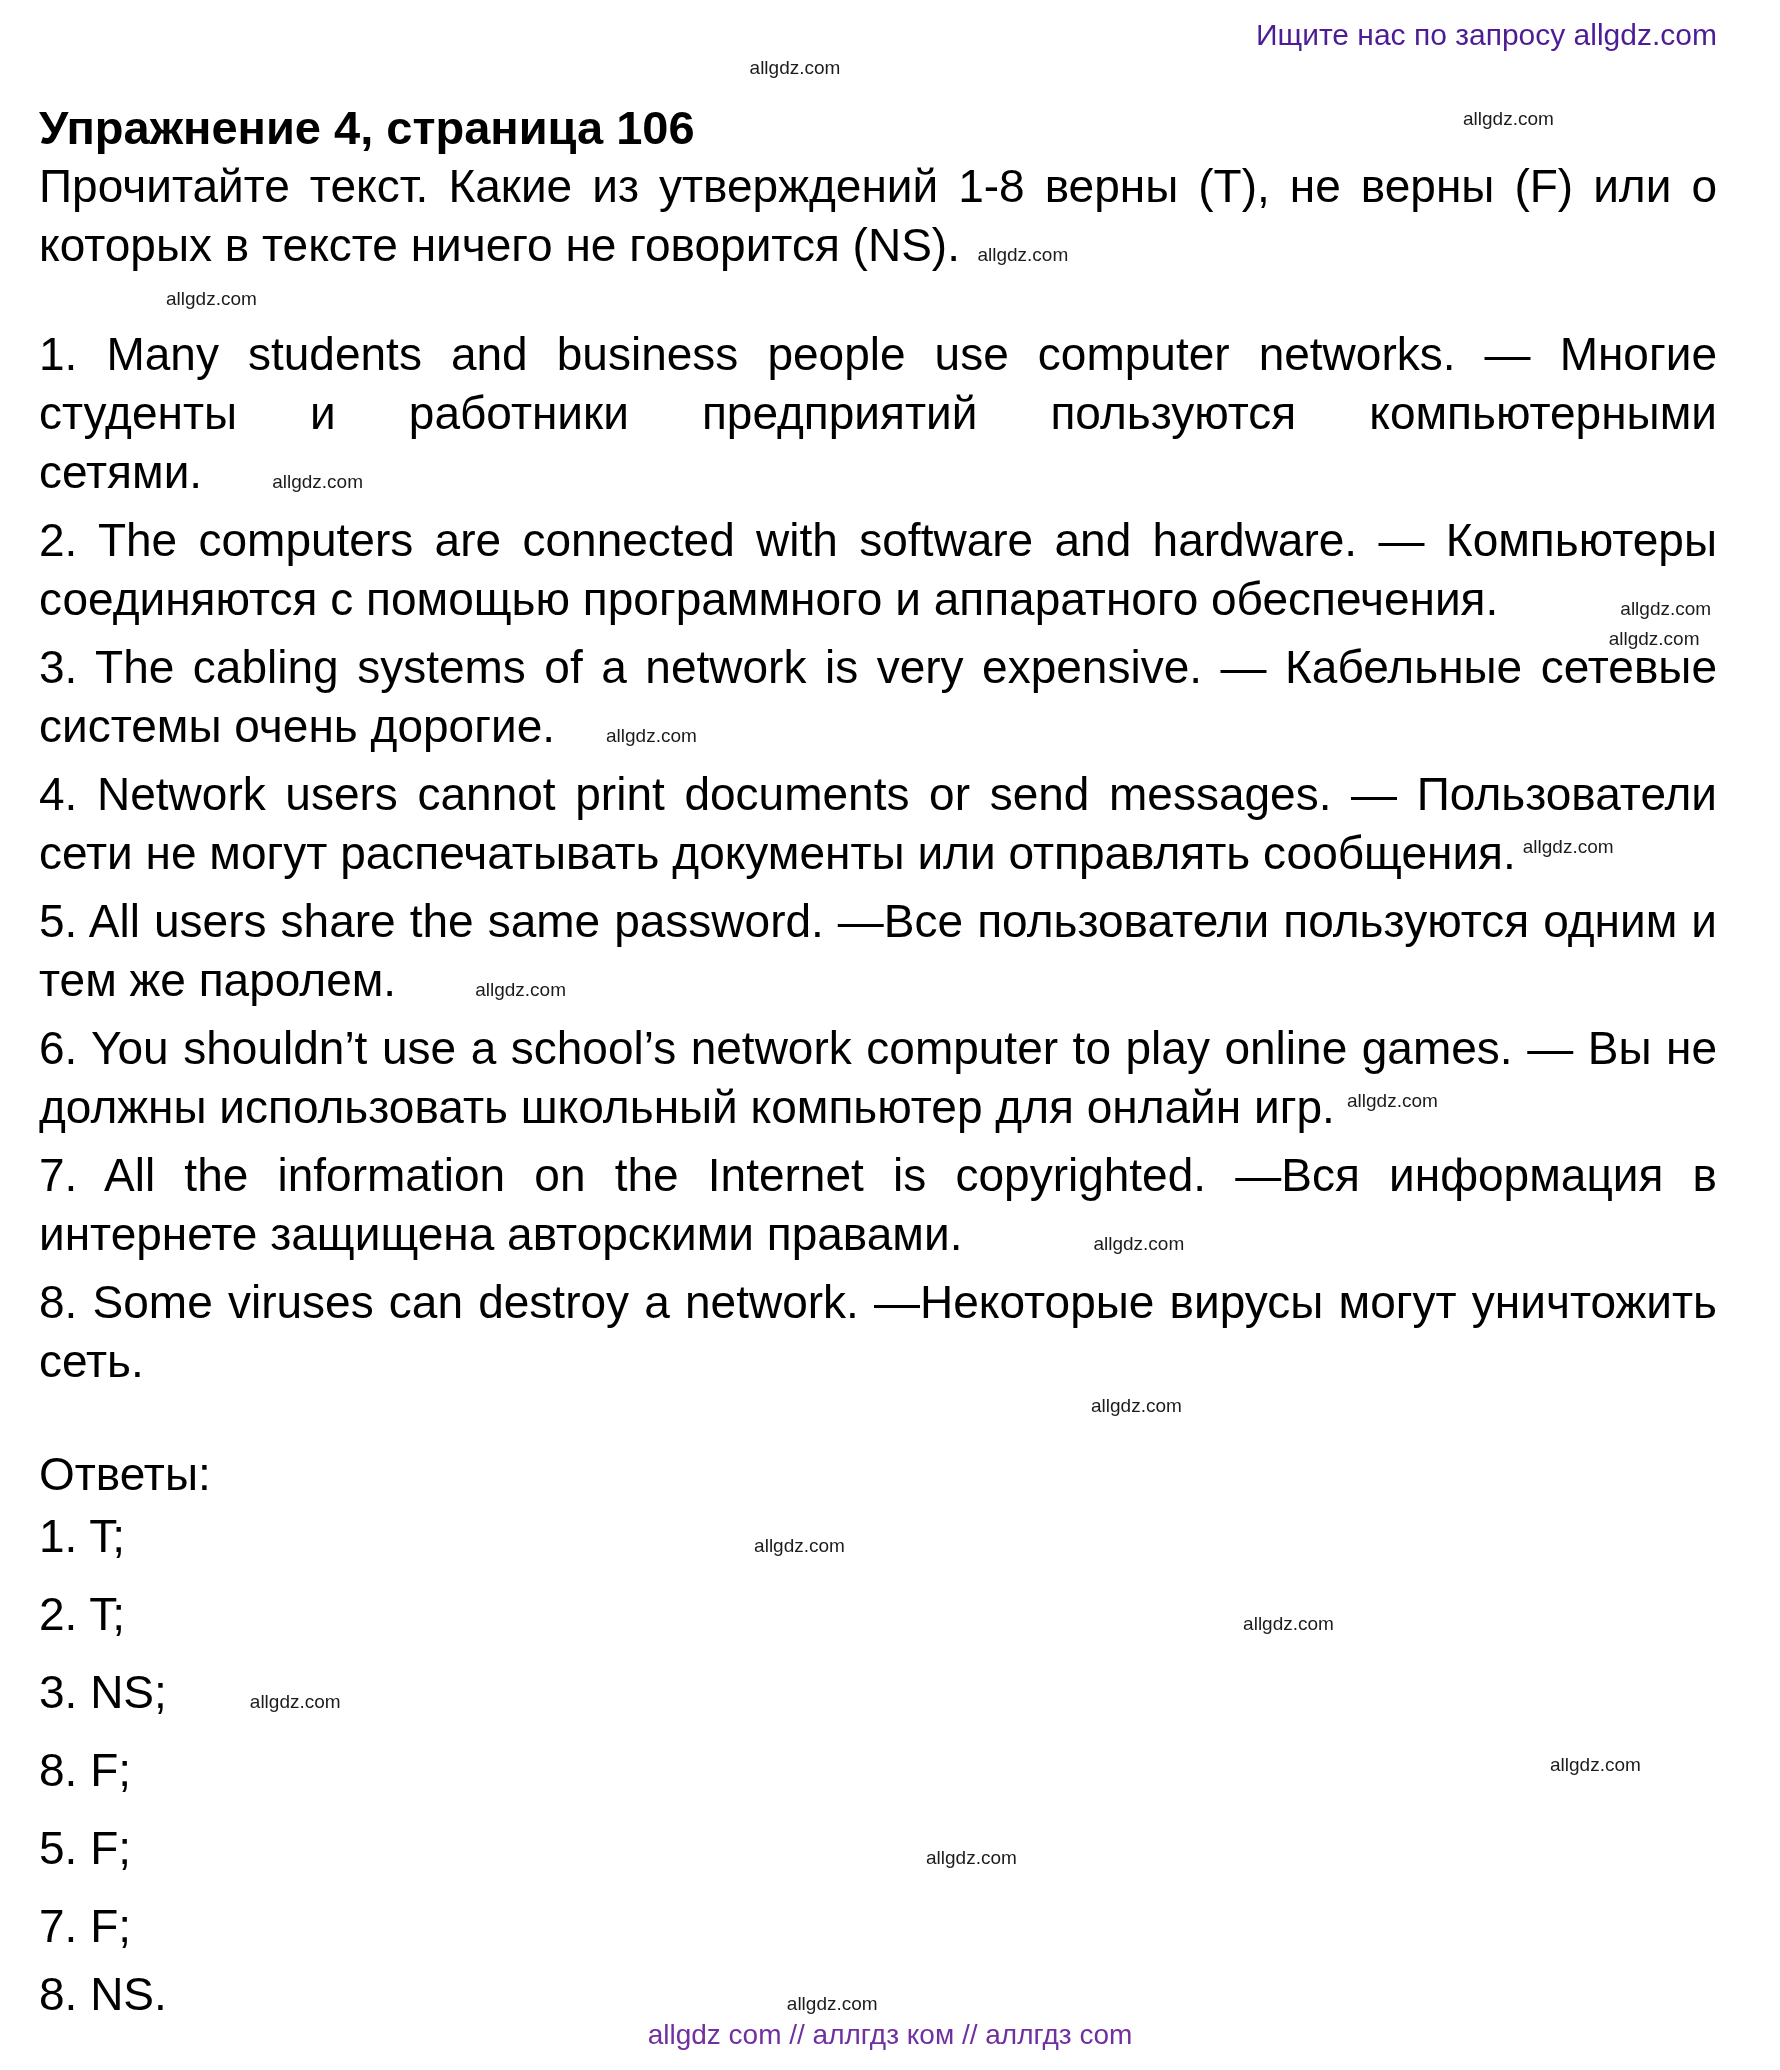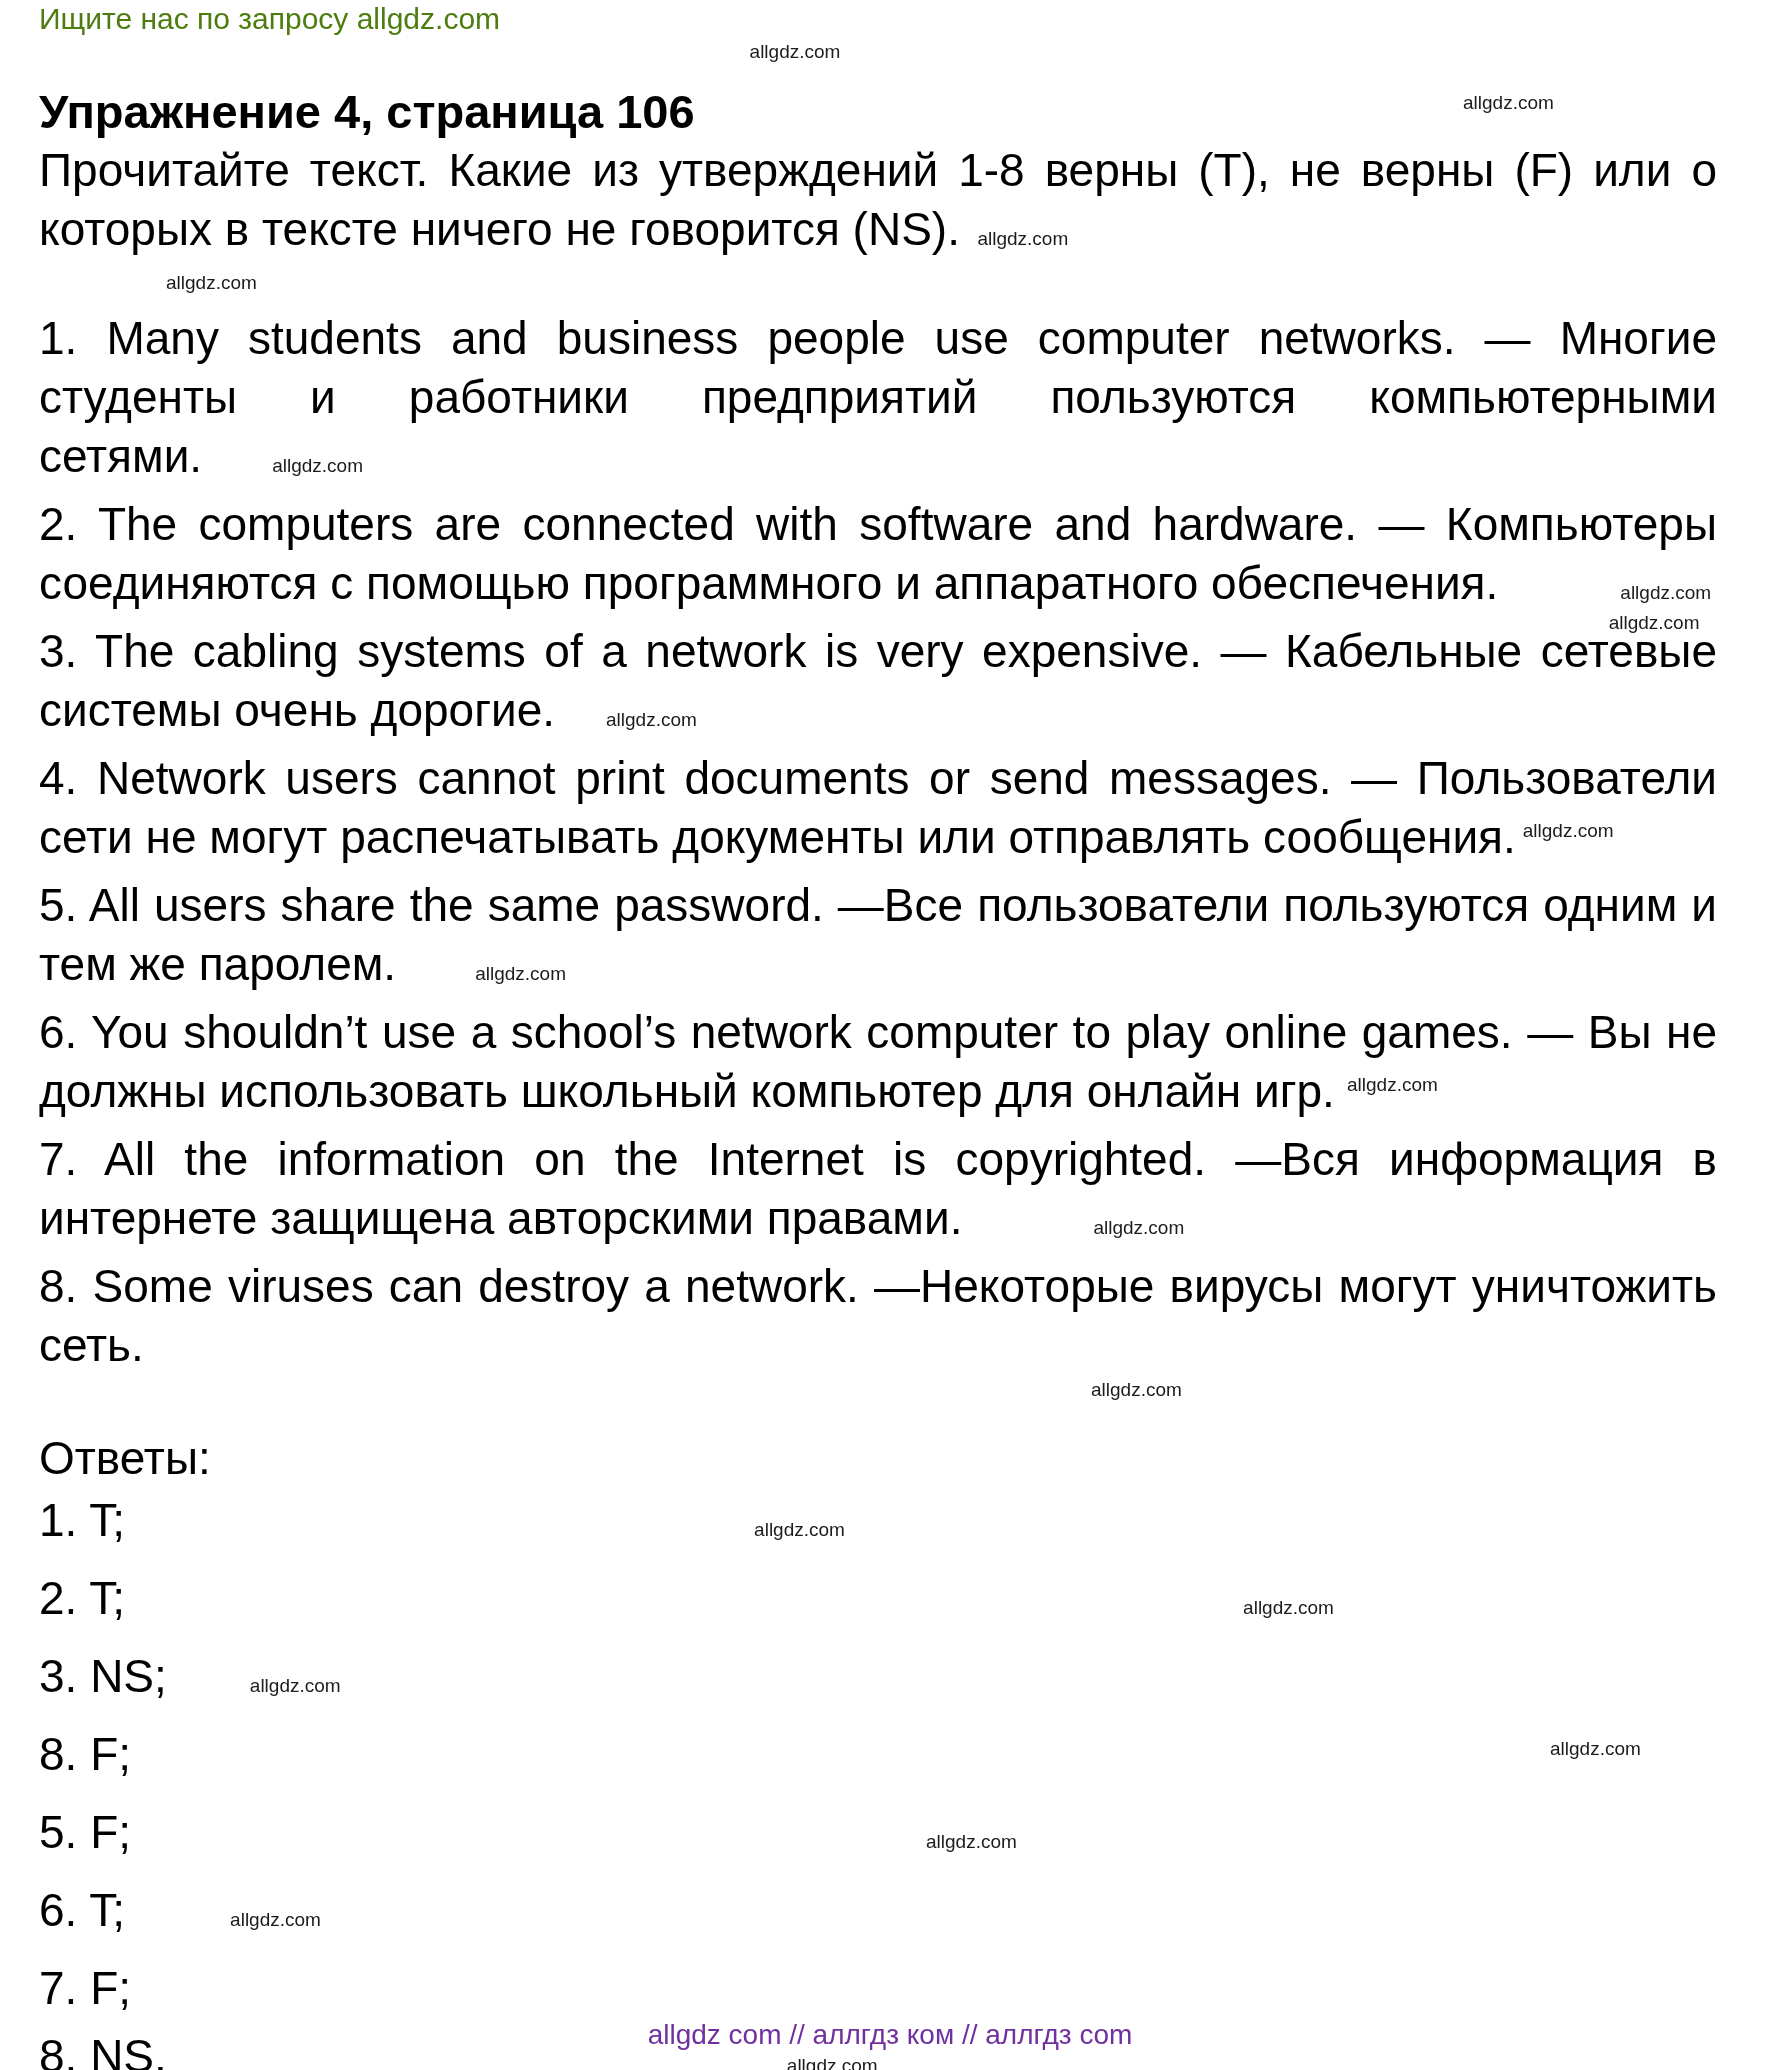--- a/index.html
+++ b/index.html
@@ -8,25 +8,25 @@
     width: 1780px;
     height: 2070px;
     box-sizing: border-box;
     background: #ffffff;
     color: #000000;
     font-family: "Liberation Sans", "DejaVu Sans", sans-serif;
     padding: 0 63px 0 39px;
     overflow: hidden;
   }
   .promo {
-    padding-top: 0;
-    text-align: left;
+    padding-top: 16px;
+    text-align: right;
     font-size: 30px;
     line-height: 38px;
-    color: #4d7c0f;
+    color: #4c1d95;
   }
   .wm {
     font-size: 19px;
     color: #1c1c1c;
     white-space: nowrap;
   }
   .wm-top {
     display: block;
     text-align: center;
     line-height: 28px;
@@ -116,21 +116,20 @@
     <p class="answer-row"><span>1. T;</span><span class="wm" style="margin-left:629px">allgdz.com</span></p>
 
     <p class="answer-row"><span>2. T;</span><span class="wm" style="margin-left:1118px">allgdz.com</span></p>
 
     <p class="answer-row"><span>3. NS;</span><span class="wm" style="margin-left:83px">allgdz.com</span></p>
 
     <p class="answer-row"><span>8. F;</span><span class="wm wm-raise" style="margin-left:1419px">allgdz.com</span></p>
 
     <p class="answer-row"><span>5. F;</span><span class="wm" style="margin-left:795px">allgdz.com</span></p>
 
-    <p class="answer-row"><span>6. T;</span><span class="wm" style="margin-left:105px">allgdz.com</span></p>
 
     <p class="answer-row"><span>7. F;</span></p>
 
     <p class="answer-row"><span>8. NS.</span><span class="wm" style="margin-left:620px">allgdz.com</span></p>
   </div>
 
   <div class="footer">allgdz com  //  аллгдз ком  //  аллгдз com</div>
 
 </div>
 

